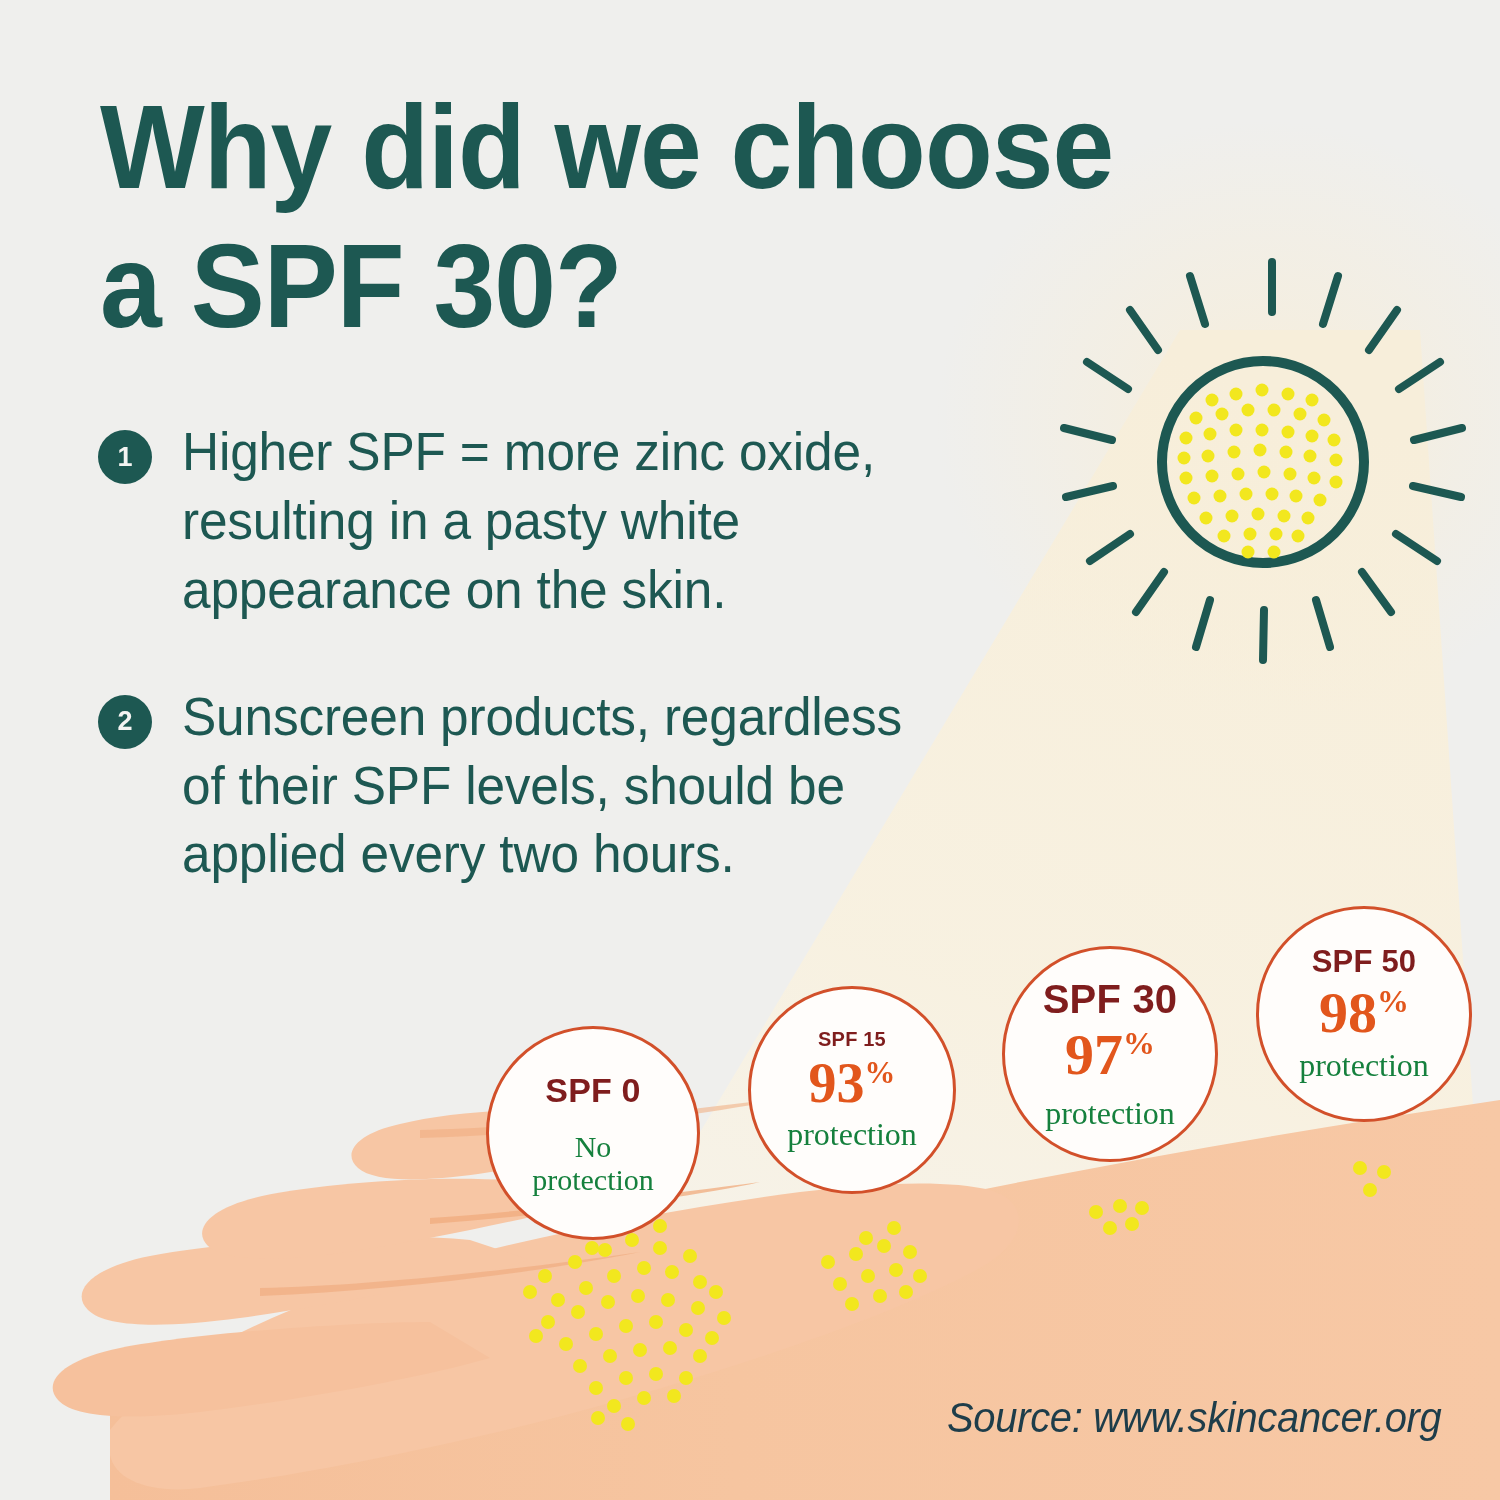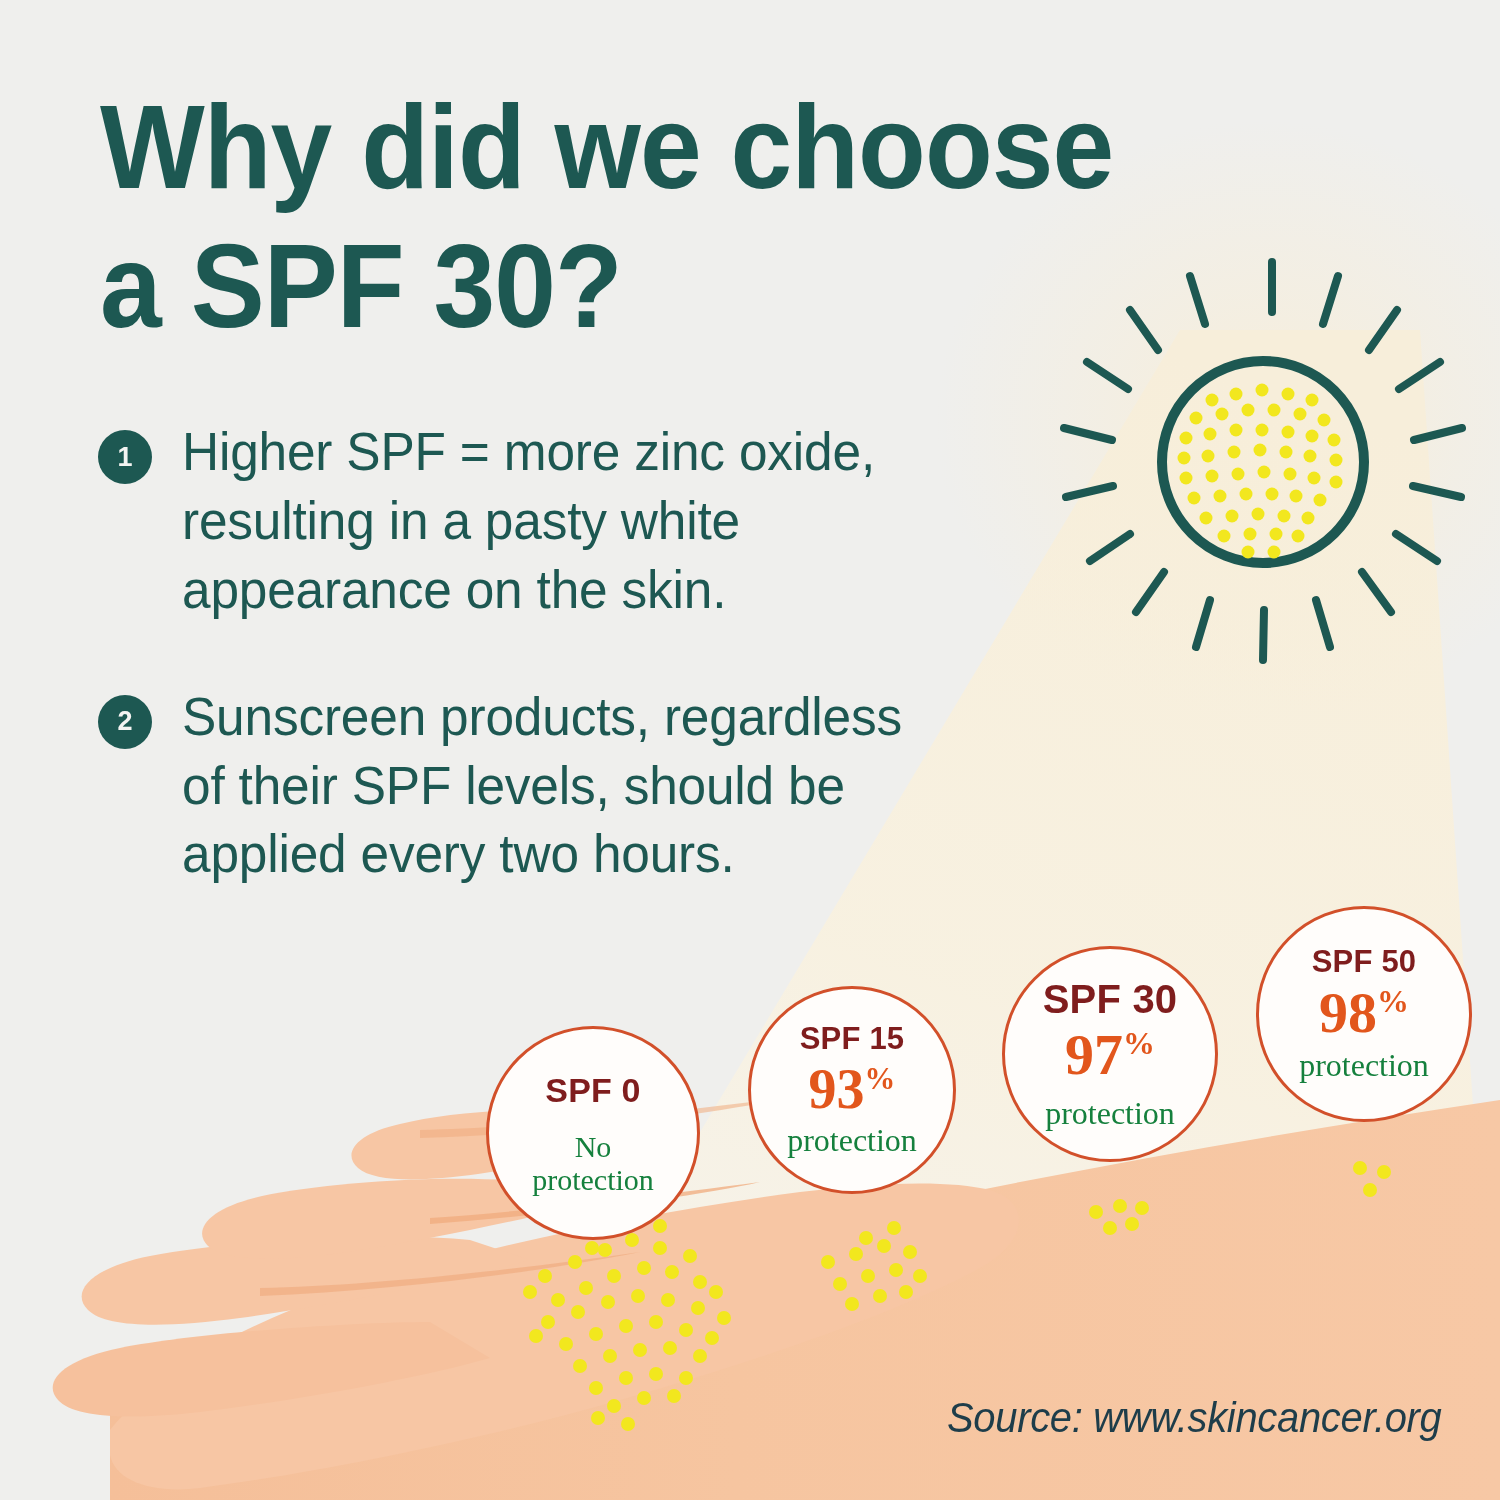--- a/index.html
+++ b/index.html
@@ -357,21 +357,21 @@
 
   </div>
 
   <div class="spf" style="left:486px; top:1026px; width:214px; height:214px;">
     <div class="lbl" style="font-size:34px; margin-bottom:20px;">SPF 0</div>
     <div class="prot" style="font-size:30px;">No
 protection</div>
   </div>
 
   <div class="spf" style="left:748px; top:986px; width:208px; height:208px;">
-    <div class="lbl" style="font-size:31px; margin-bottom:4px;text-align:right;">SPF 15</div>
+    <div class="lbl" style="font-size:20px; margin-bottom:4px;text-align:right;">SPF 15</div>
     <div class="pct" style="font-size:56px; margin-bottom:6px;"><span>93</span><span class="sym">%</span></div>
     <div class="prot" style="font-size:32px;">protection</div>
   </div>
 
   <div class="spf" style="left:1002px; top:946px; width:216px; height:216px;">
     <div class="lbl" style="font-size:40px; margin-bottom:4px;">SPF 30</div>
     <div class="pct" style="font-size:58px; margin-bottom:12px;"><span>97</span><span class="sym">%</span></div>
     <div class="prot" style="font-size:32px;">protection</div>
   </div>
 

